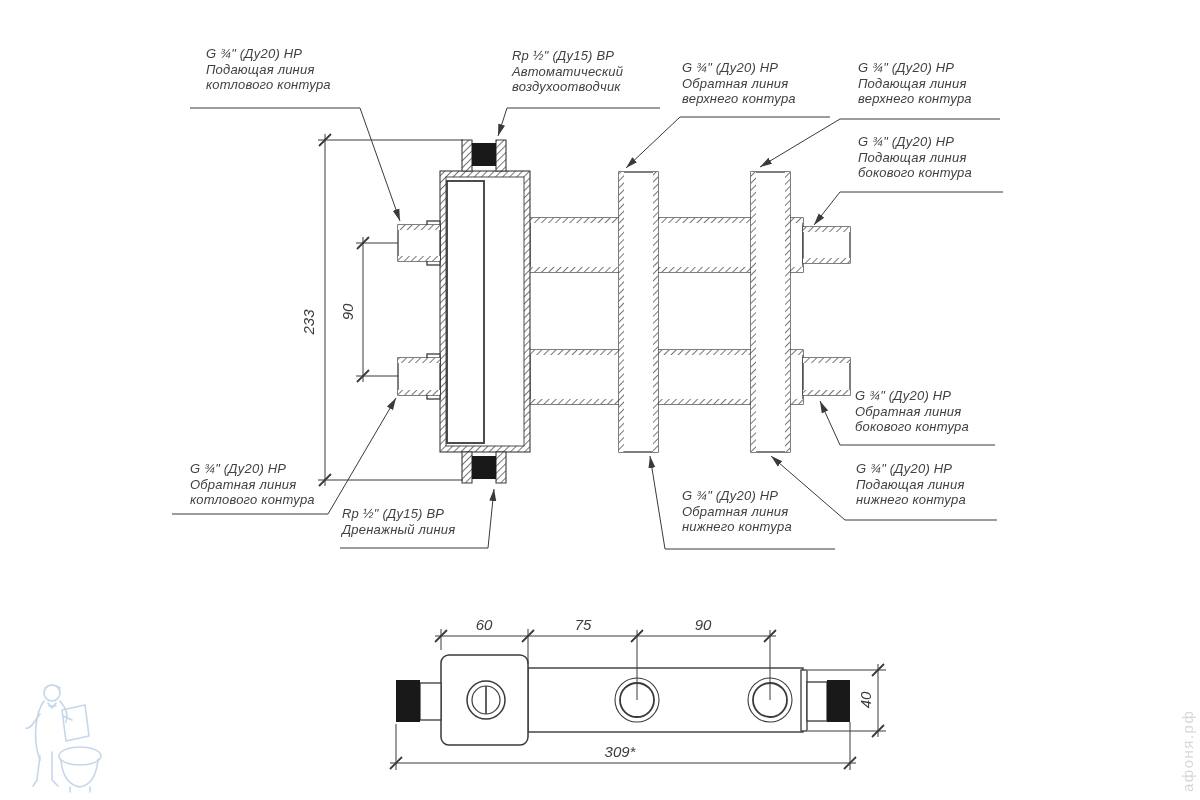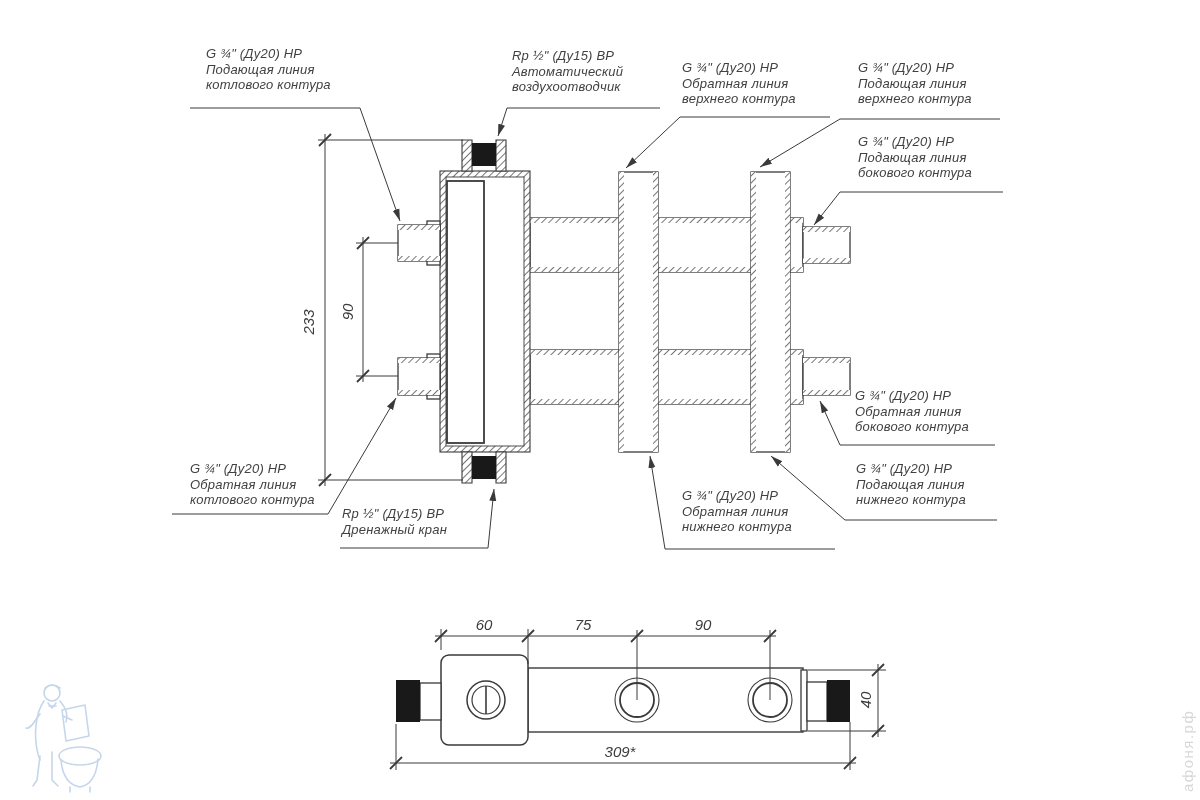--- a/index.html
+++ b/index.html
@@ -193,16 +193,16 @@
   <div>Обратная линия</div>
   <div>нижнего контура</div>
 </div>
 <div class="callout" style="left:190px;top:461px;">
   <div>G ¾" (Ду20) НР</div>
   <div>Обратная линия</div>
   <div>котлового контура</div>
 </div>
 <div class="callout" style="left:342px;top:506px;">
   <div>Rp ½" (Ду15) ВР</div>
-  <div>Дренажный кран</div>
+  <div>Дренажный линия</div>
 </div>
 
 </div>
 
 </body></html>

